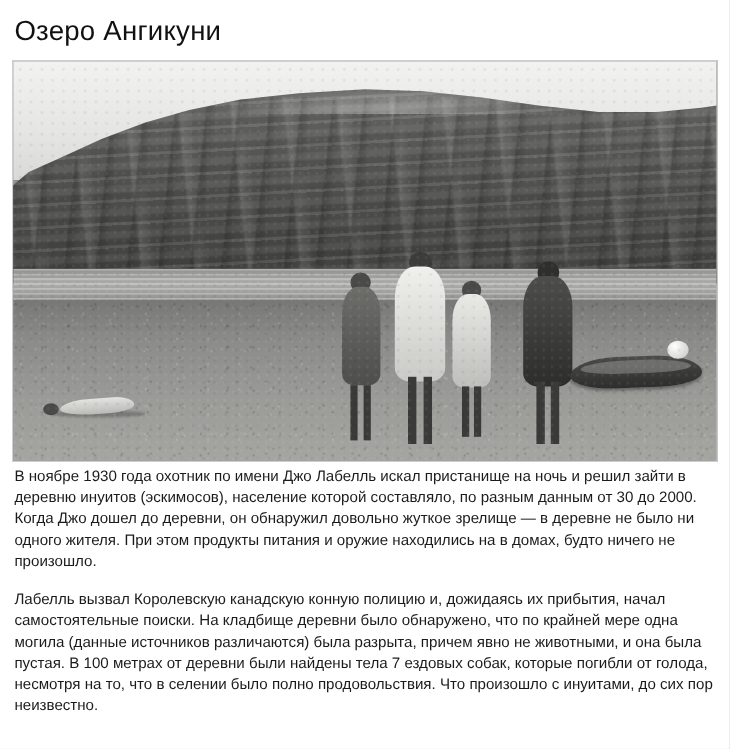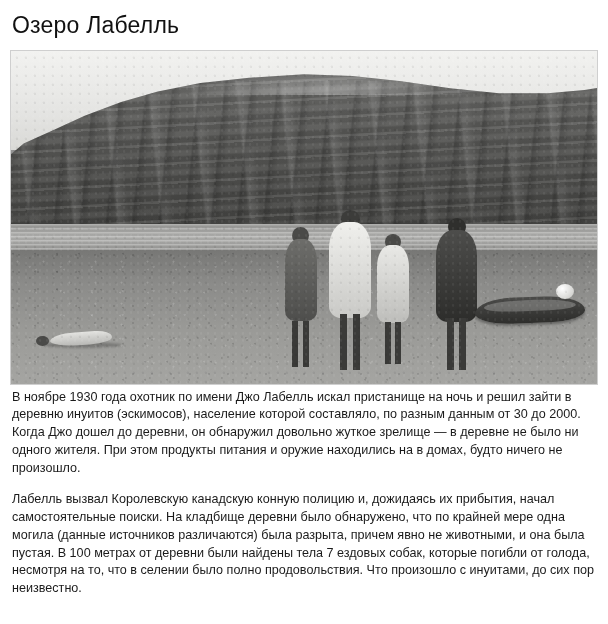--- a/index.html
+++ b/index.html
@@ -232,21 +232,21 @@
     margin: 0 0 13px 2px;
     text-align: left;
     width: 584px;
   }
 </style>
 </head>
 <body>
 
 <div class="page">
 
-  <h1 class="title">Озеро Лабелль</h1>
+  <h1 class="title">Озеро Ангикуни</h1>
 
   <div class="photo-wrap">
     <div class="photo">
       <div class="sky"></div>
 
       <div class="cliff">
         <div class="cliff-strata"></div>
         <div class="cliff-gullies"></div>
         <div class="cliff-top-light"></div>
       </div>

